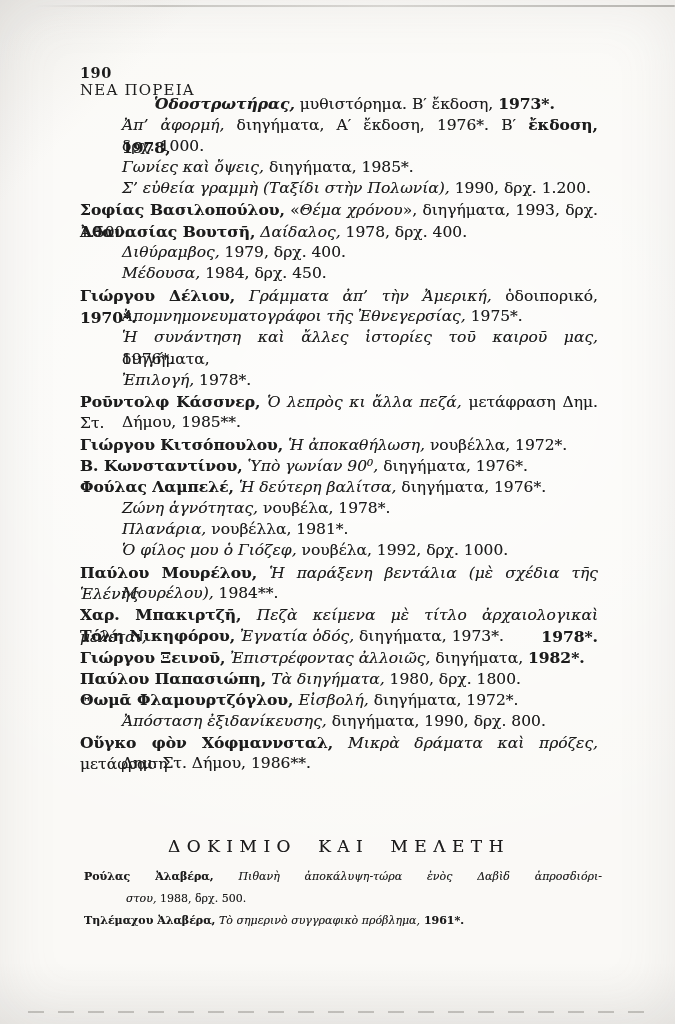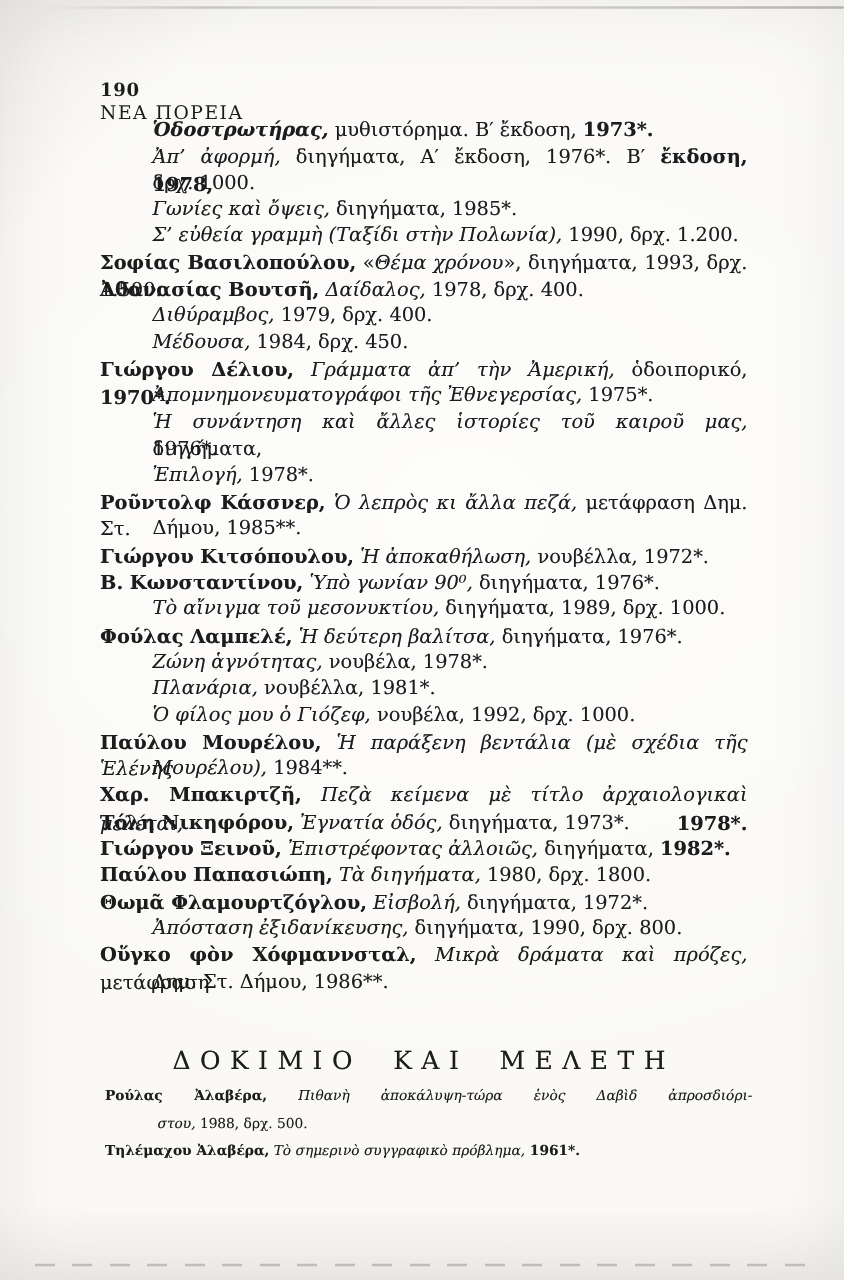--- a/index.html
+++ b/index.html
@@ -43,24 +43,24 @@
     position:absolute;left:80px;top:93px;width:518px;
     font-size:15.5px;
     text-shadow:0 0 .4px rgba(28,28,28,.45);
   }
   .line{height:21.3px;line-height:21.3px;white-space:nowrap;}
   .line.ind{padding-left:42px;}
   .line.just{white-space:normal;text-align:justify;text-align-last:justify;}
   .seg-r{font-style:normal;font-weight:normal;margin-top:40px;}
   .seg-b{font-weight:bold;}
   .seg-i{font-style:italic;}
-  .seg-bi{font-style:italic;font-weight:bold;}
+  .seg-bi{font-style:italic;font-weight:bold;margin-left:32px;}
   .section-heading{
     position:absolute;left:80px;top:836px;width:518px;
-    text-align:center;font-size:20px;
+    text-align:center;font-size:17px;
     letter-spacing:.38em;word-spacing:.55em;
     text-shadow:0 0 .4px rgba(28,28,28,.5);
   }
   .section-lines{
     position:absolute;left:84px;top:866px;width:518px;
     font-size:11px;text-shadow:0 0 .4px rgba(28,28,28,.45);
   }
   .section-lines .line{height:21.8px;line-height:21.8px;}
 </style>
 </head>
@@ -86,21 +86,20 @@
       <div class="line ind"><span class="seg-i">Μέδουσα,</span><span class="seg-r"> 1984, δρχ. 450.</span></div>
       <div class="line just"><span class="seg-b">Γιώργου Δέλιου,</span><span class="seg-i"> Γράμματα ἀπ’ τὴν Ἀμερική,</span><span class="seg-r"> ὁδοιπορικό, </span><span class="seg-b">1970*.</span></div>
       <div class="line ind"><span class="seg-i">Ἀπομνημονευματογράφοι τῆς Ἐθνεγερσίας,</span><span class="seg-r"> 1975*.</span></div>
       <div class="line ind just"><span class="seg-i">Ἡ συνάντηση καὶ ἄλλες ἱστορίες τοῦ καιροῦ μας,</span><span class="seg-r"> διηγήματα,</span></div>
       <div class="line ind"><span class="seg-r">1976*.</span></div>
       <div class="line ind"><span class="seg-i">Ἐπιλογή,</span><span class="seg-r"> 1978*.</span></div>
       <div class="line just"><span class="seg-b">Ροῦντολφ Κάσσνερ,</span><span class="seg-i"> Ὁ λεπρὸς κι ἄλλα πεζά,</span><span class="seg-r"> μετάφραση Δημ. Στ.</span></div>
       <div class="line ind"><span class="seg-r">Δήμου, 1985**.</span></div>
       <div class="line"><span class="seg-b">Γιώργου Κιτσόπουλου,</span><span class="seg-i"> Ἡ ἀποκαθήλωση,</span><span class="seg-r"> νουβέλλα, 1972*.</span></div>
       <div class="line"><span class="seg-b">Β. Κωνσταντίνου,</span><span class="seg-i"> Ὑπὸ γωνίαν 90⁰,</span><span class="seg-r"> διηγήματα, 1976*.</span></div>
-      <div class="line ind"><span class="seg-i">Τὸ αἴνιγμα τοῦ μεσονυκτίου,</span><span class="seg-r"> διηγήματα, 1989, δρχ. 1000.</span></div>
       <div class="line"><span class="seg-b">Φούλας Λαμπελέ,</span><span class="seg-i"> Ἡ δεύτερη βαλίτσα,</span><span class="seg-r"> διηγήματα, 1976*.</span></div>
       <div class="line ind"><span class="seg-i">Ζώνη ἁγνότητας,</span><span class="seg-r"> νουβέλα, 1978*.</span></div>
       <div class="line ind"><span class="seg-i">Πλανάρια,</span><span class="seg-r"> νουβέλλα, 1981*.</span></div>
       <div class="line ind"><span class="seg-i">Ὁ φίλος μου ὁ Γιόζεφ,</span><span class="seg-r"> νουβέλα, 1992, δρχ. 1000.</span></div>
       <div class="line just"><span class="seg-b">Παύλου Μουρέλου,</span><span class="seg-i"> Ἡ παράξενη βεντάλια (μὲ σχέδια τῆς Ἑλένης</span></div>
       <div class="line ind"><span class="seg-i">Μουρέλου),</span><span class="seg-r"> 1984**.</span></div>
       <div class="line just"><span class="seg-b">Χαρ. Μπακιρτζῆ,</span><span class="seg-i"> Πεζὰ κείμενα μὲ τίτλο ἀρχαιολογικαὶ μελέται,</span><span class="seg-b"> 1978*.</span></div>
       <div class="line"><span class="seg-b">Τόλη Νικηφόρου,</span><span class="seg-i"> Ἐγνατία ὁδός,</span><span class="seg-r"> διηγήματα, 1973*.</span></div>
       <div class="line"><span class="seg-b">Γιώργου Ξεινοῦ,</span><span class="seg-i"> Ἐπιστρέφοντας ἀλλοιῶς,</span><span class="seg-r"> διηγήματα, </span><span class="seg-b">1982*.</span></div>
       <div class="line"><span class="seg-b">Παύλου Παπασιώπη,</span><span class="seg-i"> Τὰ διηγήματα,</span><span class="seg-r"> 1980, δρχ. 1800.</span></div>

